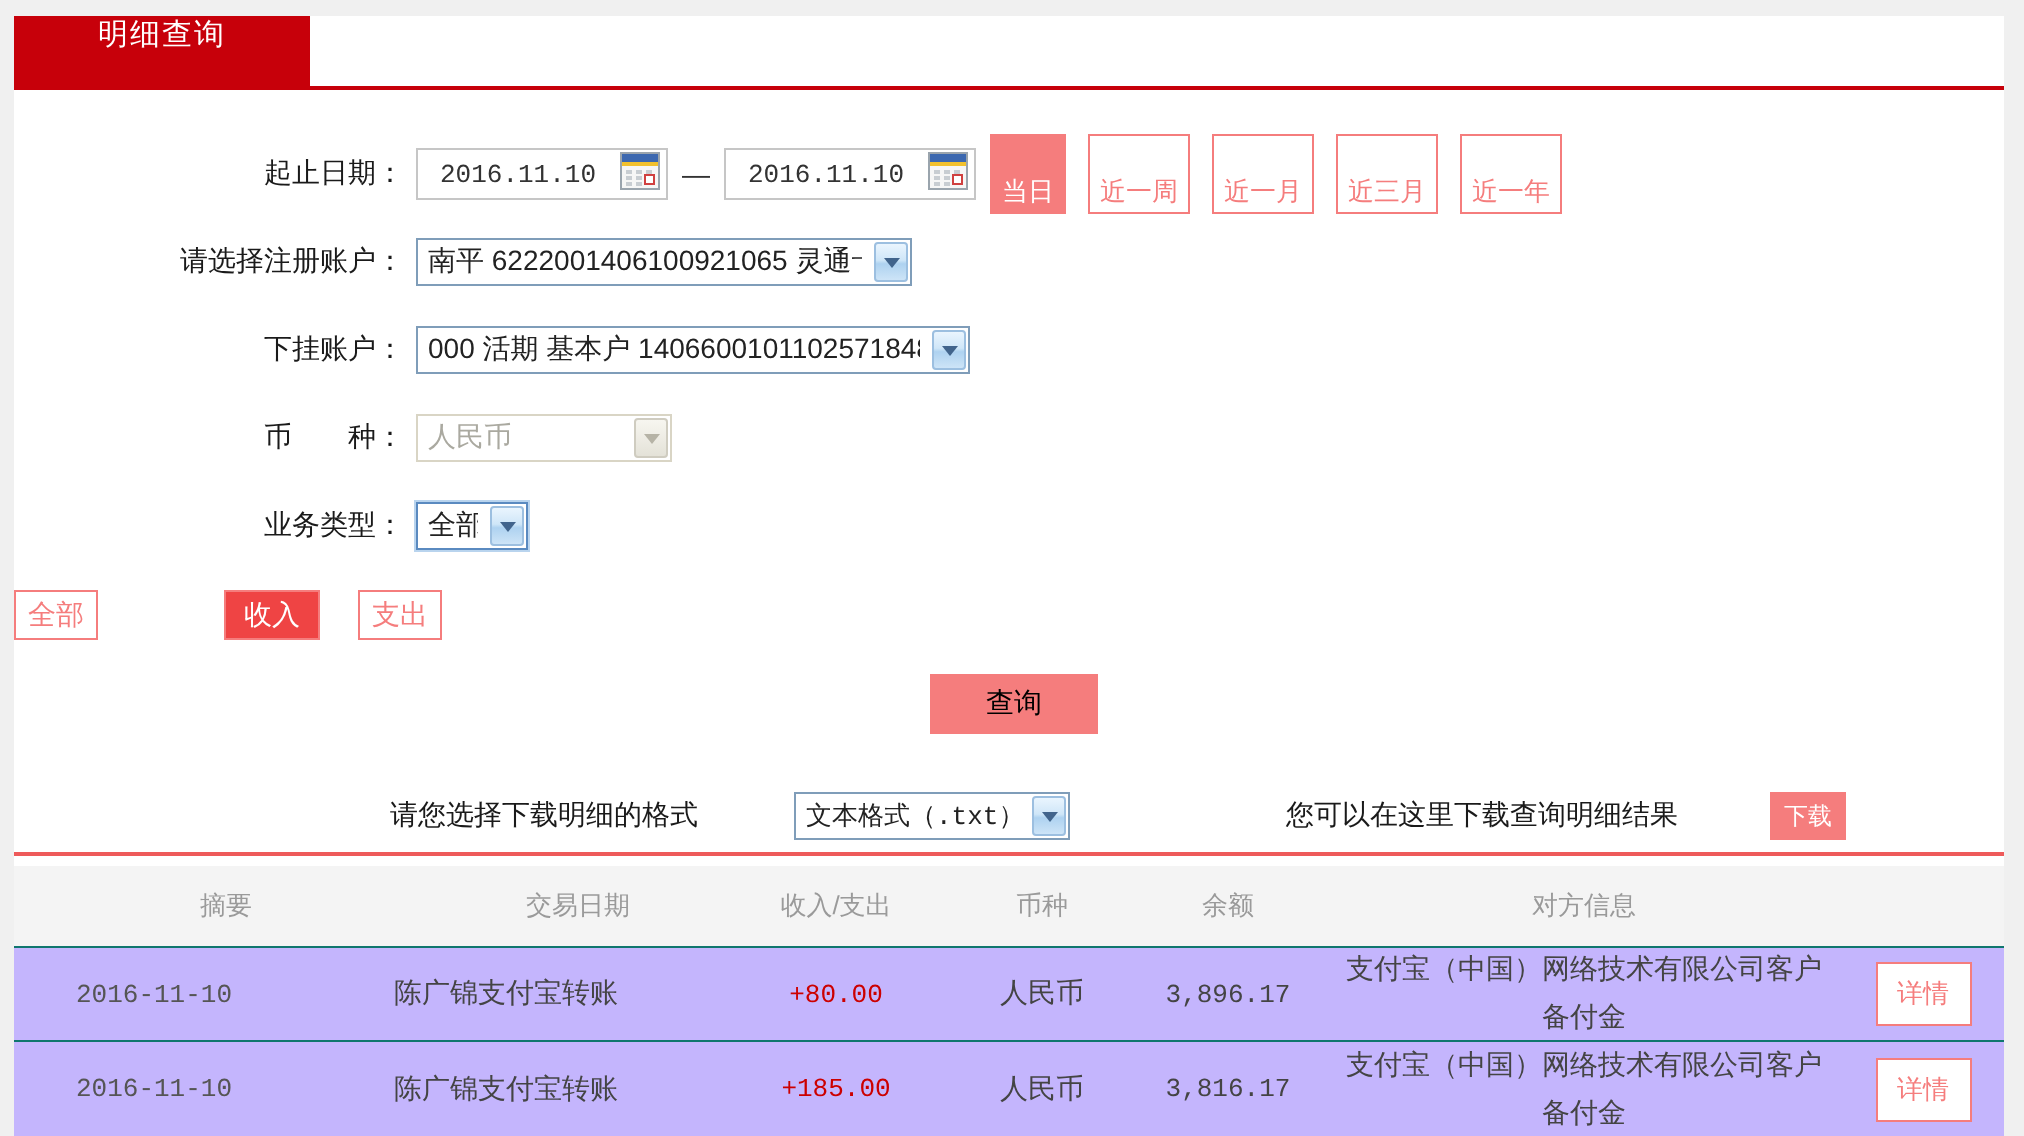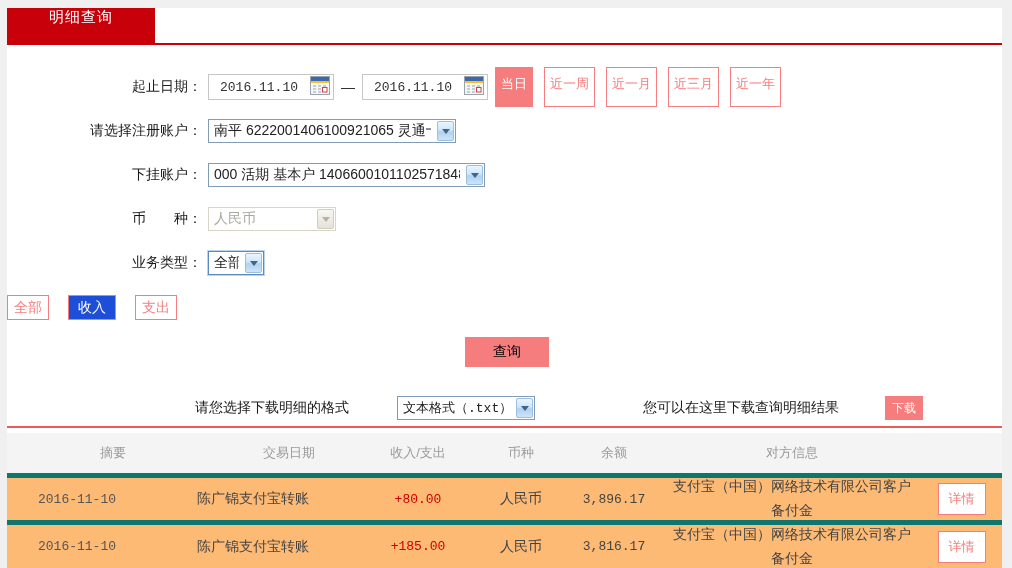--- a/index.html
+++ b/index.html
@@ -18,21 +18,21 @@
   .form { padding-top:20px; }
   .form-row { display:flex; align-items:center; height:44px; }
   .form-label { width:201px; text-align:right; font-size:14px; color:#1a1a1a; flex:0 0 201px; padding-right:6px; }
 
   .date-box { width:126px; height:26px; border:1px solid #c6c6c6; background:#fff;
               display:flex; align-items:center; }
   .date-box .dval { flex:1; text-align:center; font-size:13px; color:#333; }
   .cal-btn { width:22px; height:22px; margin-right:2px; border:0; background:transparent; padding:0; cursor:pointer; }
   .dash { margin:0 7px; color:#333; font-size:14px; }
 
-  .pill { display:inline-block; height:40px; line-height:24px; padding:4px 5px; margin-left:11px;
+  .pill { display:inline-block; height:40px; line-height:24px; padding:16px 5px; margin-left:11px;
           border:1px solid #f57d7d; color:#f57d7d; background:#fff; font-size:13px; cursor:pointer; }
   .pill.active { background:#f57d7d; color:#fff; }
   .pill.first { margin-left:7px; }
 
   .xp-select { display:inline-flex; align-items:center; justify-content:space-between;
                height:24px; border:1px solid #7f9db9; background:#fff; font-size:14px;
                color:#222; padding-left:5px; cursor:pointer; }
   .xp-select .val { white-space:nowrap; overflow:hidden; }
   .xp-arrow { width:17px; height:20px; margin:0 1px 0 6px; border:1px solid #9cbfe0; border-radius:2px;
               background:linear-gradient(180deg,#eaf5fe 0%,#cfe6f8 45%,#aed2f0 55%,#cde4f7 100%);
@@ -45,39 +45,39 @@
   .xp-select.disabled .xp-arrow::after { border-top-color:#b6b3a6; }
 
   .w-register { width:248px; }
   .w-sub { width:277px; }
   .w-currency { width:128px; }
   .w-biz { width:56px; }
   .w-fmt { width:138px; }
 
   .fund-btn { display:inline-block; height:25px; line-height:23px; padding:0 6px; margin-right:19px;
               border:1px solid #f57d7d; color:#f57d7d; background:#fff; font-size:14px; cursor:pointer; }
-  .fund-btn.active { background:#1d4ed8; color:#fff; padding:0 9px; }
+  .fund-btn.active { background:#ef4444; color:#fff; padding:0 9px;margin-left:44px; }
 
   .query-btn { display:block; margin:8px 0 0 458px; width:84px; height:30px; background:#f57d7d;
                color:#000000; border:0; font-size:14px; cursor:pointer; font-family:inherit; }
 
   .dl-row { display:flex; align-items:center; margin-top:27px; height:28px;gap:42px; }
   .dl-label { margin-left:188px; font-size:14px; color:#1a1a1a; }
   .dl-select { margin-left:6px; }
   .dl-hint { margin-left:66px; font-size:14px; color:#1a1a1a; }
   .dl-btn { margin-left:4px; width:38px; height:24px; background:#f57d7d; color:#fff; border:0;
             font-size:12px; cursor:pointer; font-family:inherit; }
 
   .divider { height:2px; background:#ee5a5a; margin-top:4px; }
 
   
   .tbl { margin-top:5px; }
   .tbl-header { display:flex; height:40px; align-items:center; background:#f4f4f4;
                 color:#9a9a9a; font-size:13px; }
-  .tbl-row { display:flex; align-items:center; border-top:5px solid #0f766e; background:#fdba74; }
+  .tbl-row { display:flex; align-items:center; border-top:1px solid #0f766e; background:#c4b5fd; }
   .tbl-row.r1 { height:47px; } .tbl-row.r2 { height:48px; }
   .c { text-align:center; }
   .c1 { flex:0 0 140px; } .c2 { flex:0 0 212px; } .c3 { flex:0 0 118px; }
   .c4 { flex:0 0 88px; }  .c5 { flex:0 0 98px; }  .c6 { flex:0 0 258px; padding:0 10px; }
   .c7 { flex:0 0 81px; }
   .cell-date { font-size:13px; color:#555; }
   .cell-sum { font-size:14px; color:#444; }
   .cell-amt { font-size:13px; color:#c00; }
   .cell-cur { font-size:14px; color:#444; }
   .cell-bal { font-size:13px; color:#444; }

